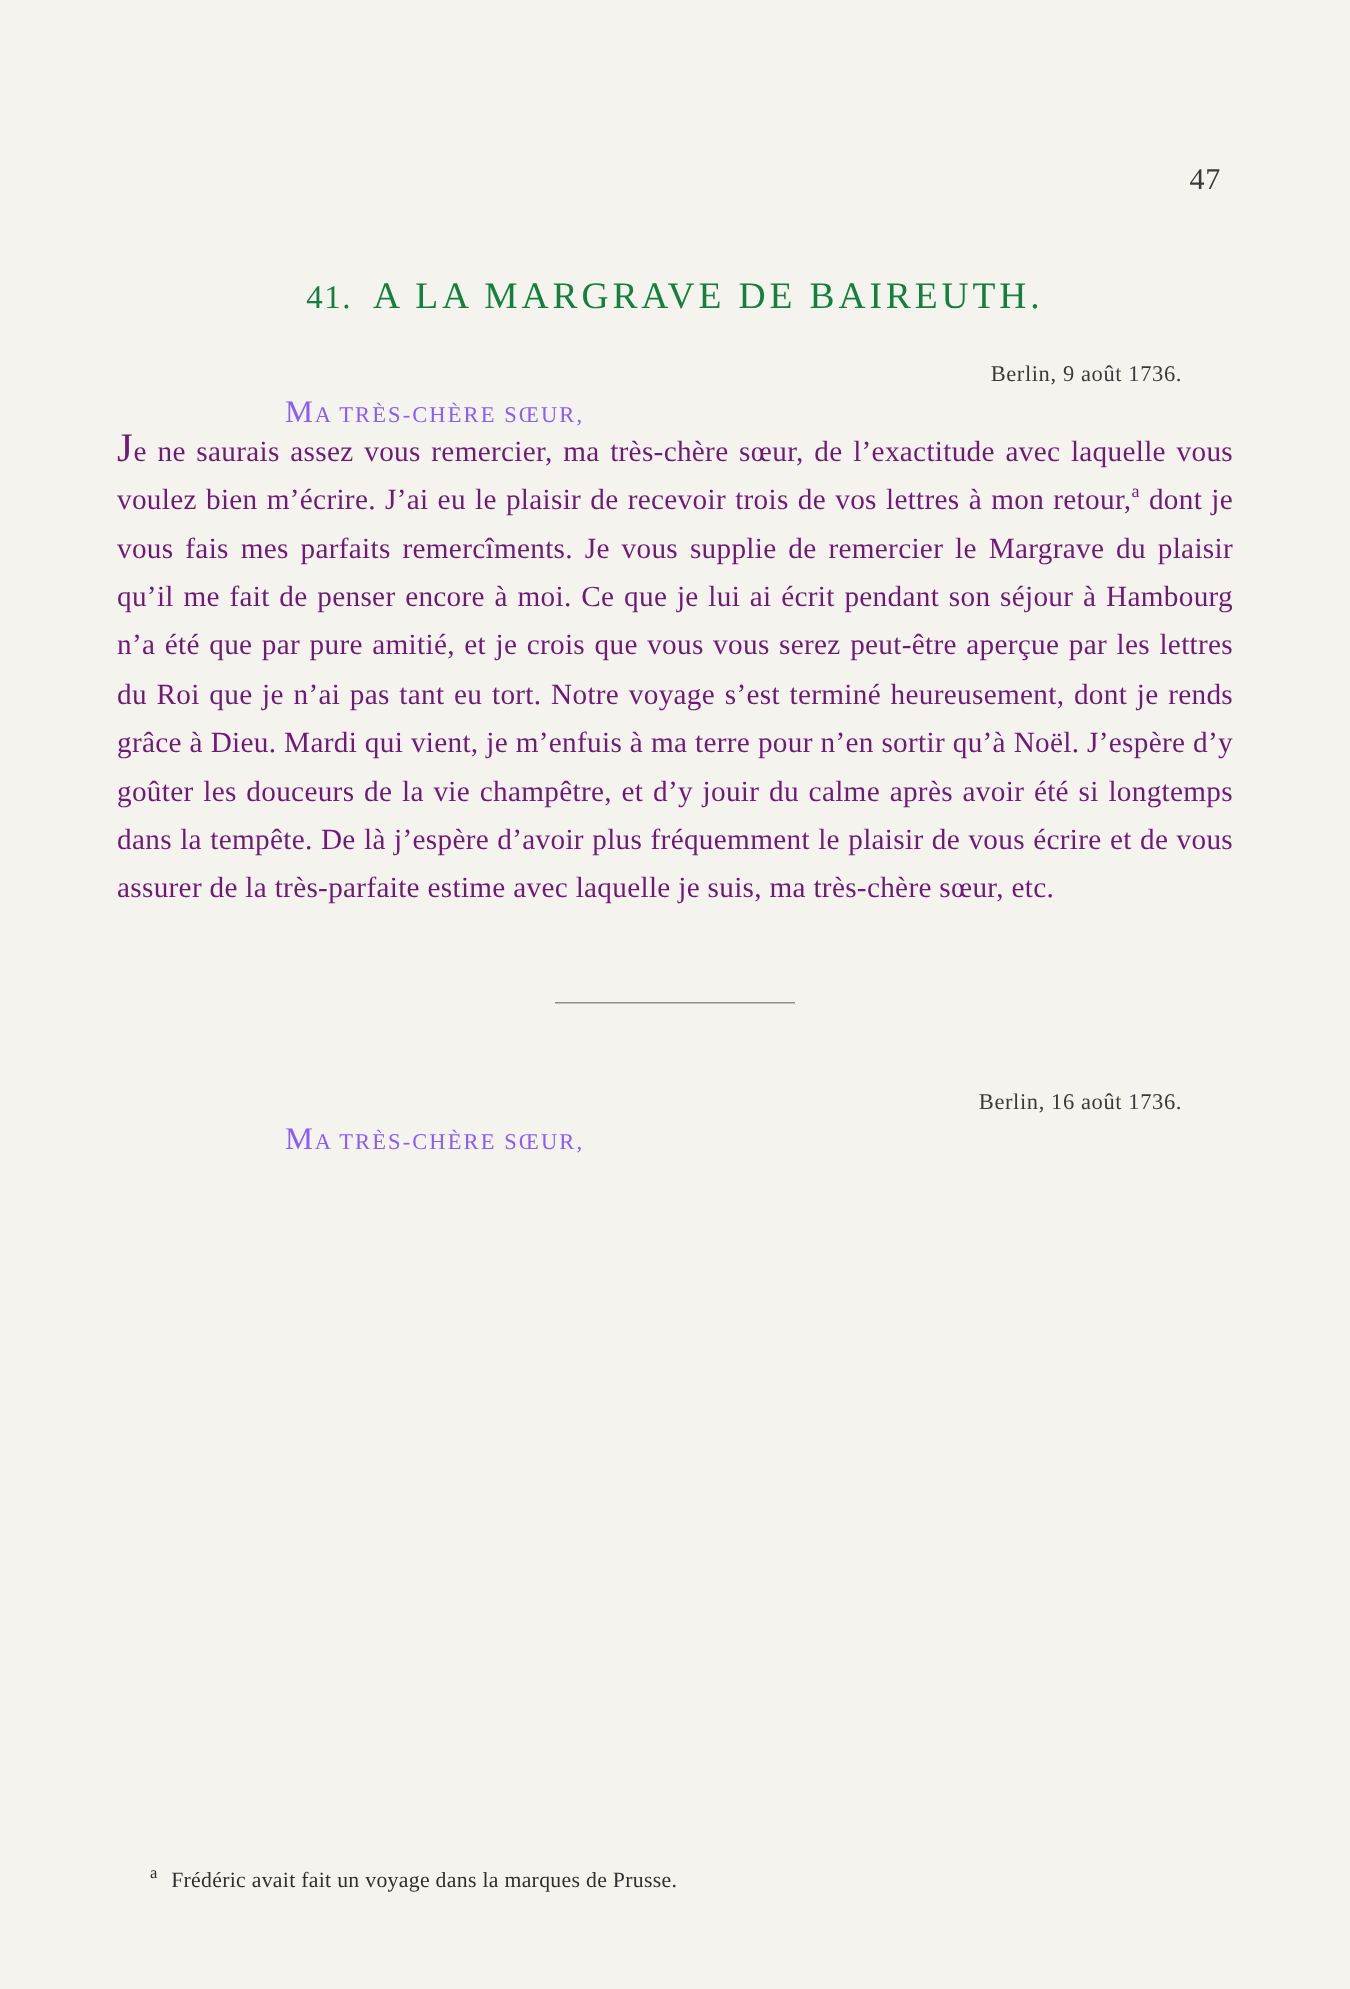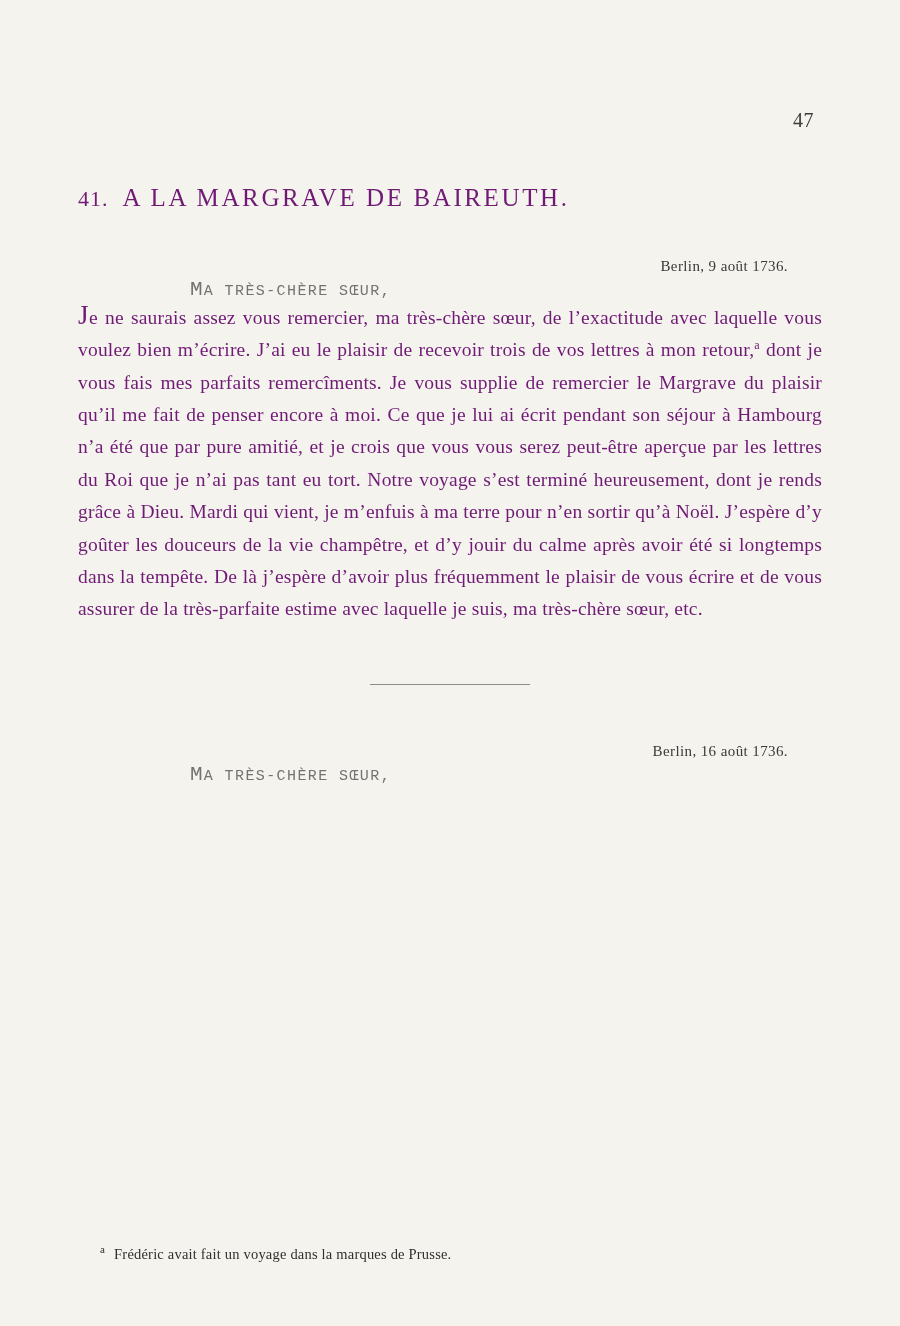--- a/index.html
+++ b/index.html
@@ -44,58 +44,57 @@
     font-size: 20px;
     color: #3a3a3a;
     letter-spacing: 0.5px;
   }
 
   
   .letter {
     margin-top: 46px;
   }
   .letter-title {
-    text-align: left;
+    text-align: center;
     font-size: 25px;
     letter-spacing: 2.4px;
-    color: #701a75;
+    color: #15803d;
     text-transform: uppercase;
     white-space: nowrap;
   }
   .letter-title .num {
     font-size: 22px;
     letter-spacing: 1px;
     text-transform: none;
     margin-right: 14px;
   }
   .letter-title .ttl {
     letter-spacing: 2.6px;
   }
 
   .meta-row {
     position: relative;
-    margin-top: 46px;
+    margin-top: 30px;
     height: 44px;
   }
   .dateline {
     position: absolute;
     right: 34px;
     top: 0;
     font-size: 15px;
     color: #3a3a3a;
     letter-spacing: 0.4px;
   }
   .salutation {
     position: absolute;
     left: 112px;
     top: 20px;
     font-size: 17px;
     letter-spacing: 1.2px;
-    color: #737373;
-    font-family: Liberation Mono, monospace;
+    color: #8b5cf6;
   }
   .salutation .cap {
     font-size: 21px;
   }
   .salutation .sc {
     font-size: 15px;
     letter-spacing: 1.4px;
   }
 
   .body-text {

